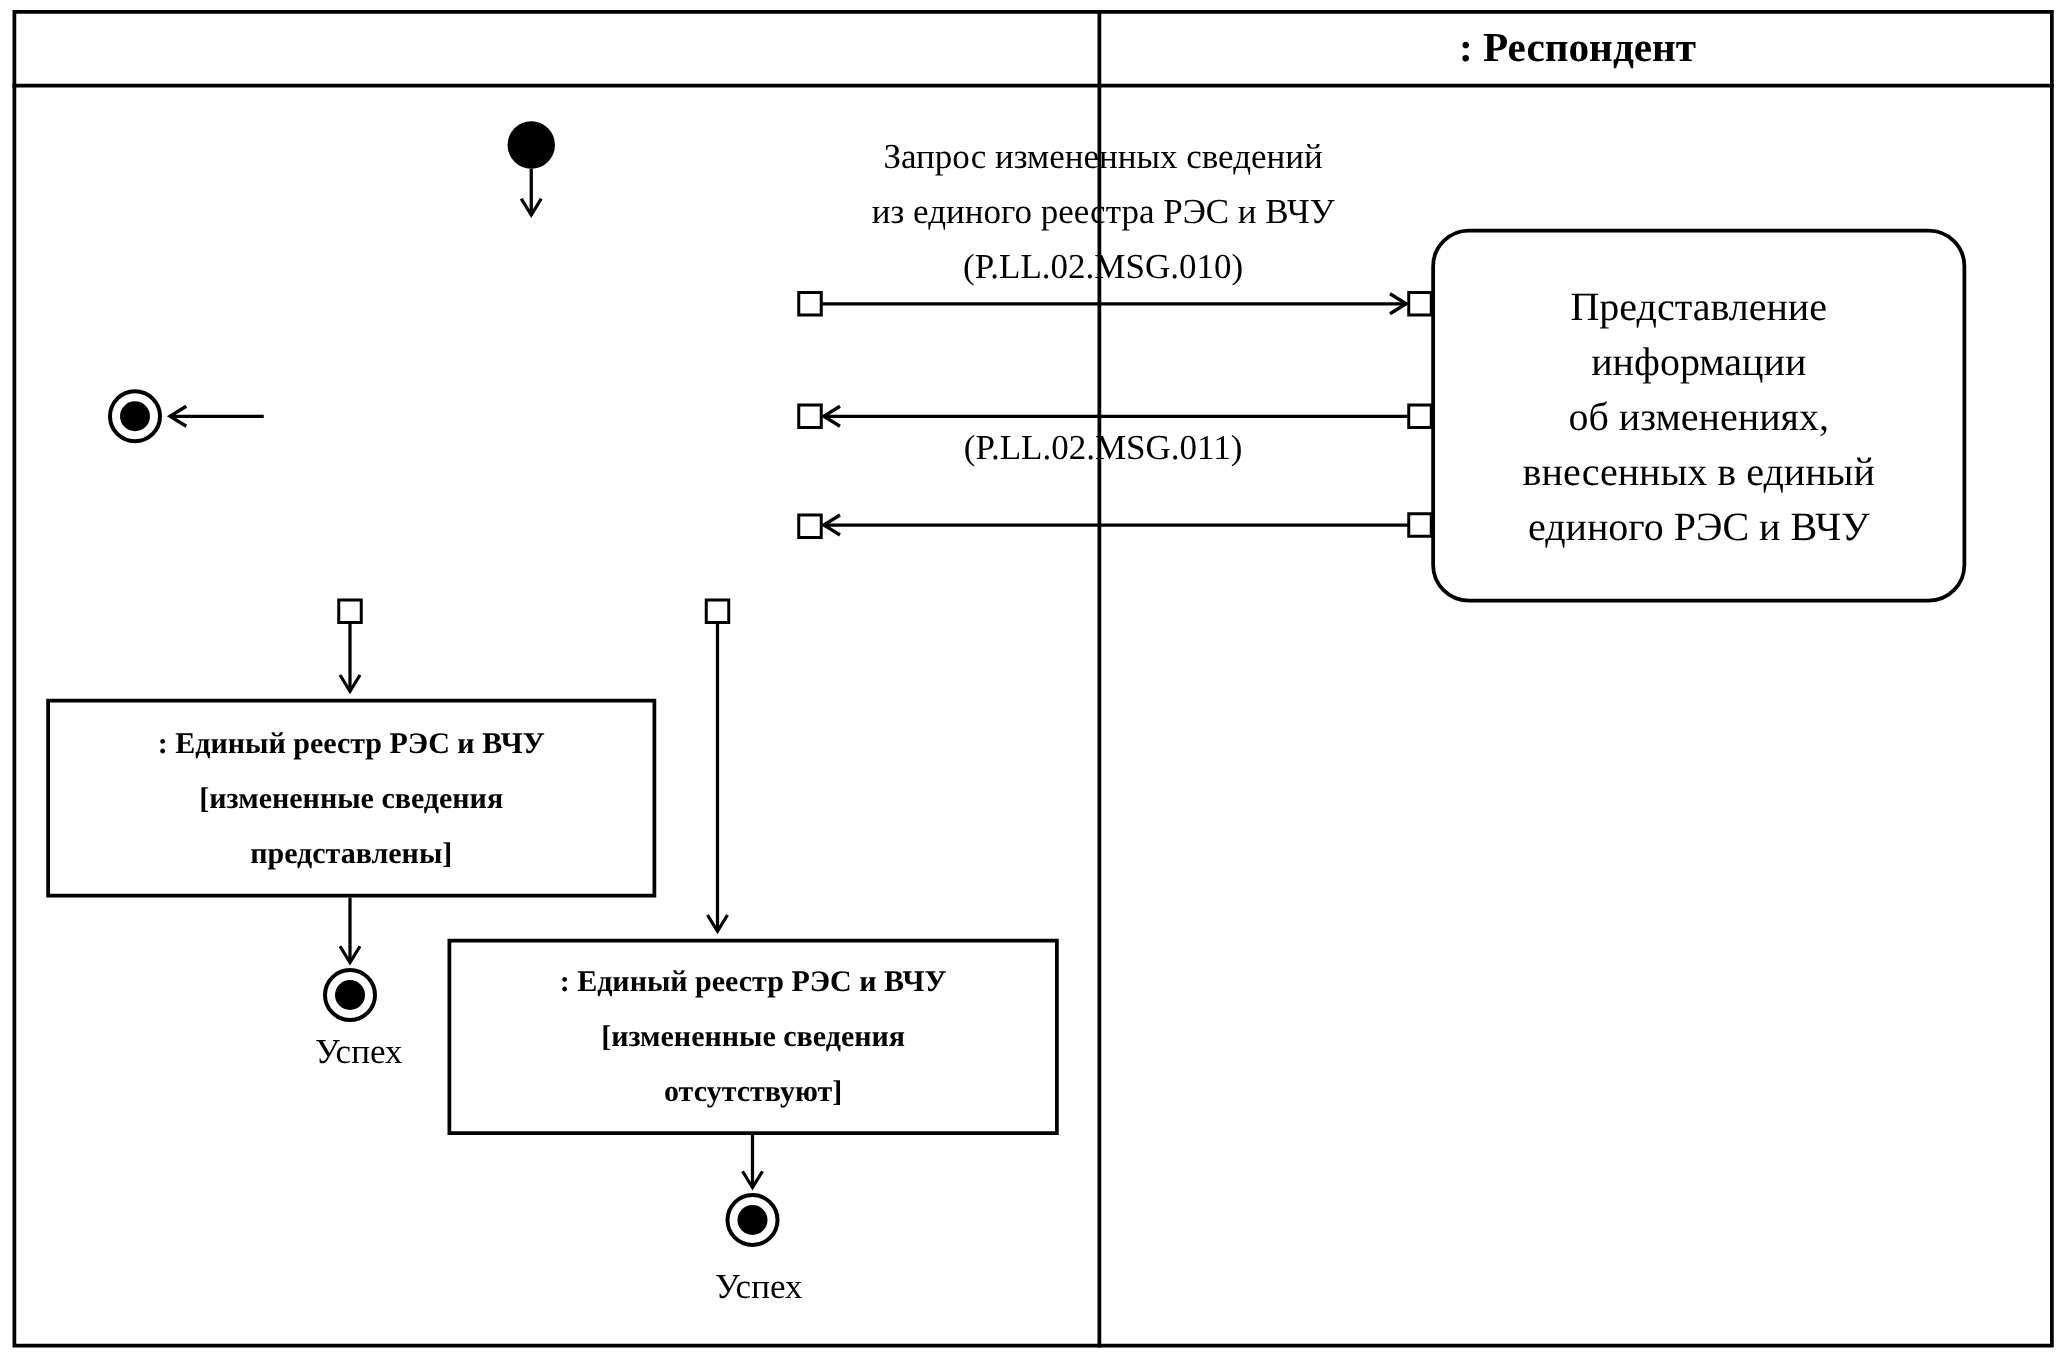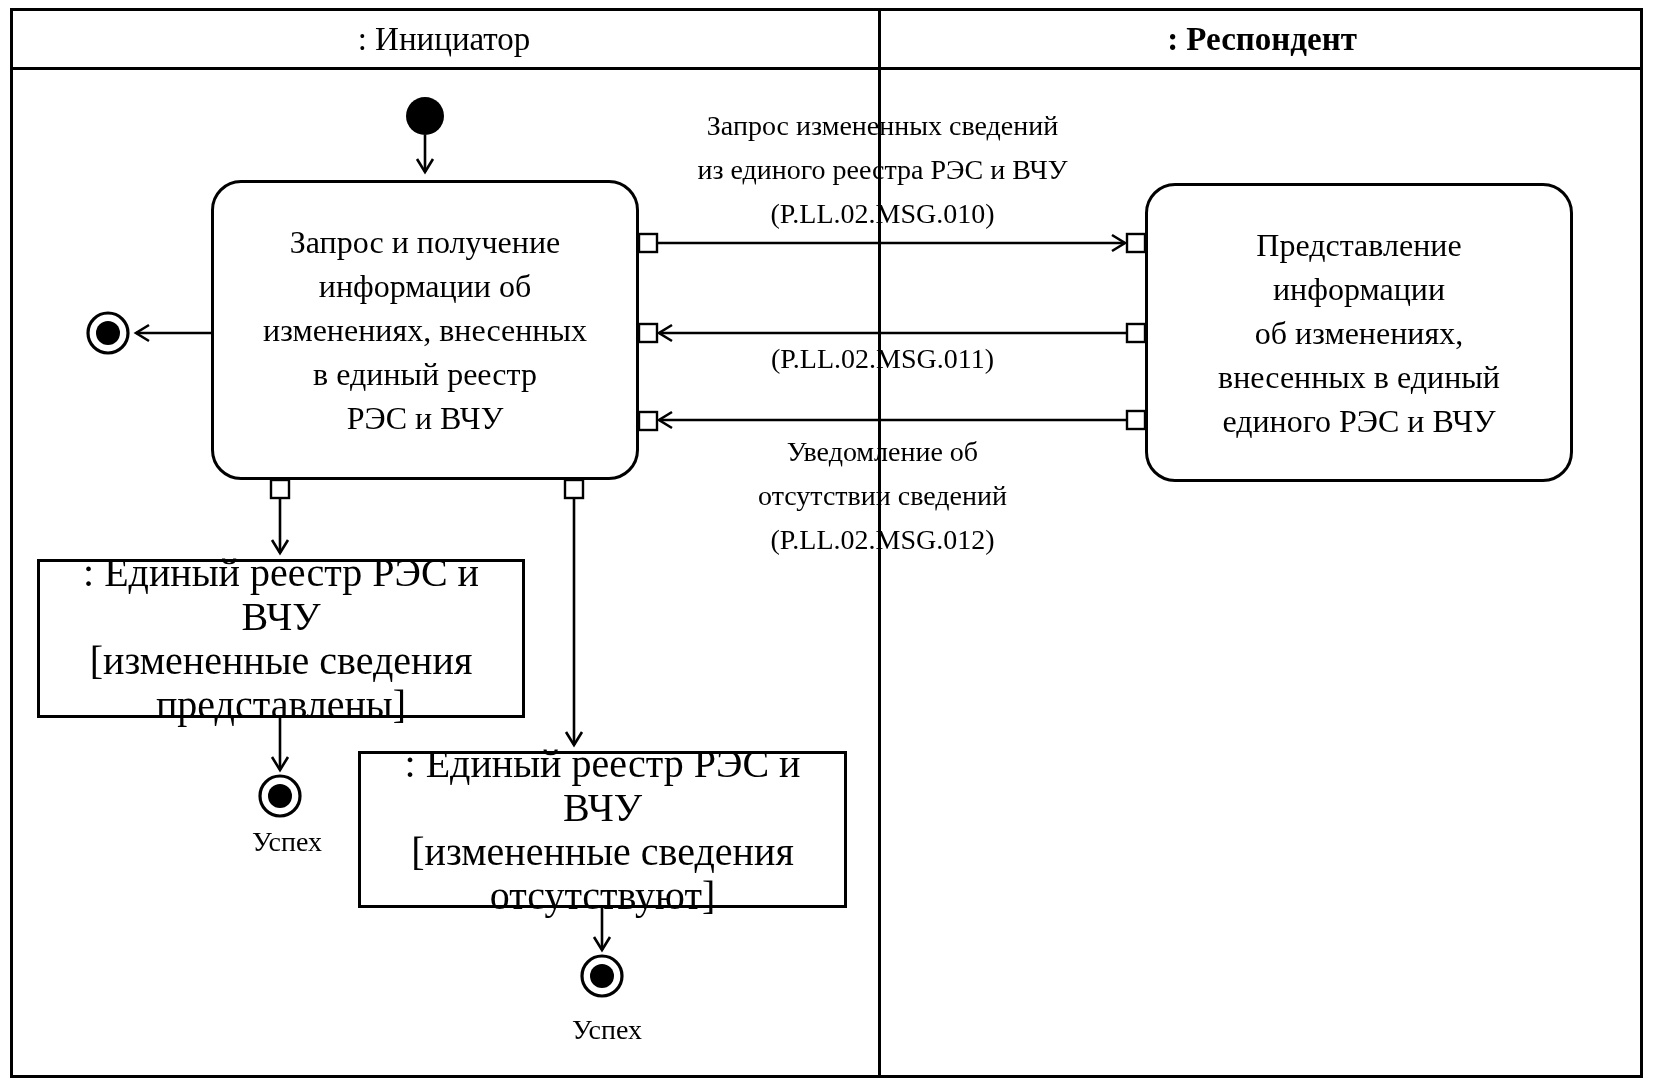--- a/index.html
+++ b/index.html
@@ -61,25 +61,26 @@
     line-height: 44px;
     white-space: pre-line;
     z-index: 2;
     background: transparent;
   }
   .object-box {
     border: 3px solid #000;
     box-sizing: border-box;
     display: flex; align-items: center; justify-content: center;
     text-align: center;
-    font-size: 40px;
+    font-size: 24px;
     line-height: 44px;
     white-space: pre-line;
     z-index: 2;
     background: transparent;
+    font-weight: bold;
   }
   .flow-label {
     text-align: center;
     font-size: 28px;
     line-height: 44px;
     white-space: pre-line;
     z-index: 3;
     background: transparent;
   }
 
@@ -98,23 +99,20 @@
 </style>
 </head>
 <body>
 
 <div class="stage">
 
   <div class="abs frame"></div>
   <div class="abs header-row"></div>
   <div class="abs lane-divider"></div>
 
-  <div class="abs lane-title left">
-    <span>: Инициатор</span>
-  </div>
   <div class="abs lane-title right">
     <span>: Респондент</span>
   </div>
 
   <svg class="abs connectors" width="1654" height="1086" viewBox="0 0 1654 1086">
     <defs>
       <marker id="arr" markerWidth="22" markerHeight="20" refX="14" refY="10" orient="auto" markerUnits="userSpaceOnUse">
         <path d="M 1 2 L 14 10 L 1 18" fill="none" stroke="#000" stroke-width="2.6"></path>
       </marker>
     </defs>
@@ -156,27 +154,20 @@
     </g>
 
     <g>
       <line x1="574" y1="498" x2="574" y2="745" stroke="#000" stroke-width="2.6" marker-end="url(#arr)"></line>
       <line x1="602" y1="908" x2="602" y2="950" stroke="#000" stroke-width="2.6" marker-end="url(#arr)"></line>
       <circle cx="602" cy="976" r="20" fill="#fff" stroke="#000" stroke-width="3.2"></circle>
       <circle cx="602" cy="976" r="12" fill="#000"></circle>
     </g>
   </svg>
 
-  <div id="activity-initiator" class="abs activity">
-    <span>Запрос и получение
-информации об
-изменениях, внесенных
-в единый реестр
-РЭС и ВЧУ</span>
-  </div>
   <div id="activity-respondent" class="abs activity">
     <span>Представление
 информации
 об изменениях,
 внесенных в единый
 единого РЭС и ВЧУ</span>
   </div>
 
   <div id="object-provided" class="abs object-box">
     <span>: Единый реестр РЭС и ВЧУ
@@ -186,20 +177,17 @@
   <div id="object-absent" class="abs object-box">
     <span>: Единый реестр РЭС и ВЧУ
 [измененные сведения
 отсутствуют]</span>
   </div>
 
   <div id="label-msg010" class="abs flow-label">Запрос измененных сведений
 из единого реестра РЭС и ВЧУ
 (P.LL.02.MSG.010)</div>
   <div id="label-msg011-id" class="abs flow-label">(P.LL.02.MSG.011)</div>
-  <div id="label-msg012" class="abs flow-label">Уведомление об
-отсутствии сведений
-(P.LL.02.MSG.012)</div>
 
   <div id="label-success-1" class="abs flow-label">Успех</div>
   <div id="label-success-2" class="abs flow-label">Успех</div>
 
 </div>
 
 </body></html>

